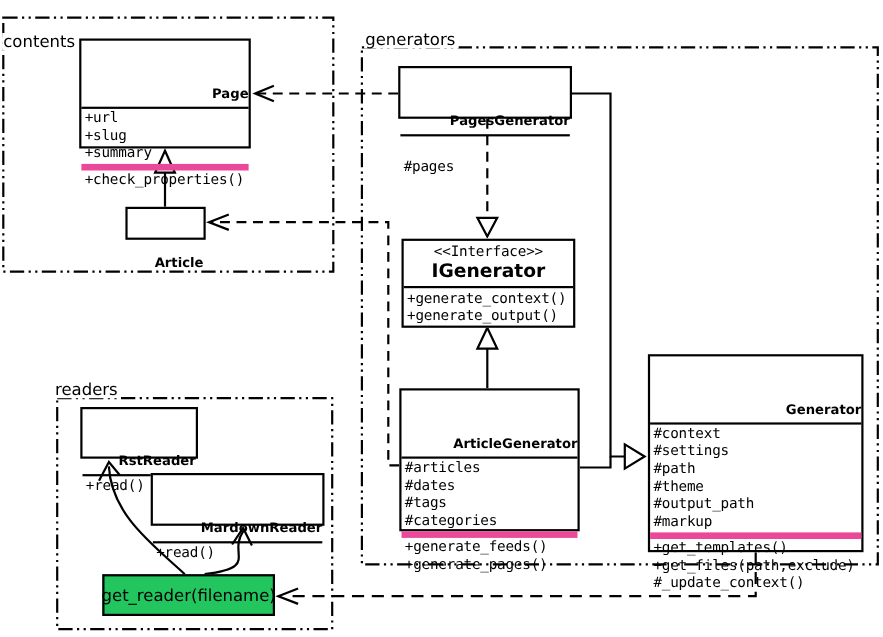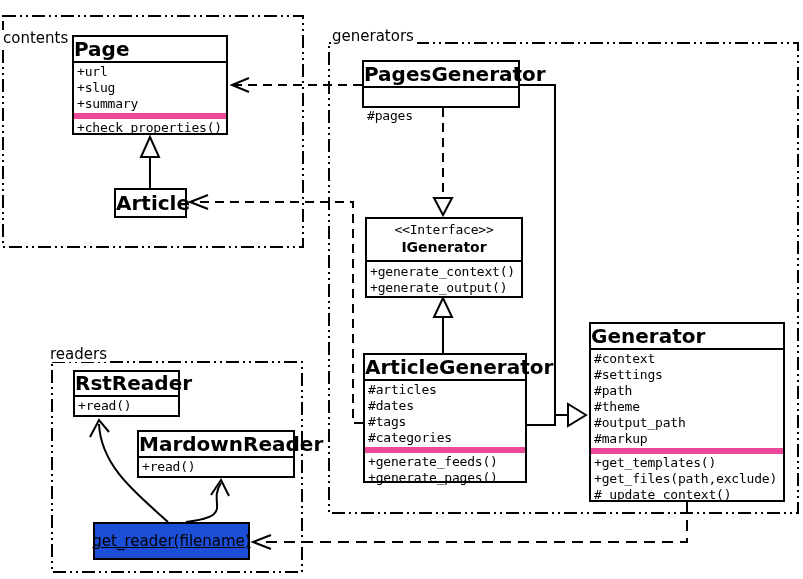--- a/index.html
+++ b/index.html
@@ -10,39 +10,38 @@
   .layer{position:absolute;left:0;top:0;width:803px;height:579px;}
   .pkg-label{
     position:absolute;font-size:15px;line-height:16px;background:#fff;
     padding:0 3px 0 1px;z-index:3;color:#000;
   }
   .uml-class{
     position:absolute;background:#fff;border:2px solid #000;
     box-sizing:border-box;display:flex;flex-direction:column;z-index:2;
   }
   .uml-title{
-    font-weight:bold;font-size:20px;text-align:left;line-height:24px;
-    border-bottom:2px solid #000;white-space:nowrap;
+    font-weight:bold;font-size:12px;text-align:right;line-height:24px;
+    border-bottom:2px solid #000;white-space:nowrap;margin-top:36px;
   }
   .uml-title.no-div{border-bottom:none;}
   .uml-header{border-bottom:2px solid #000;text-align:center;padding:3px 0 2px 0;}
   .stereotype{font-family:"DejaVu Sans Mono",monospace;font-size:13px;line-height:15px;letter-spacing:-0.2px;}
-  .uml-header .hdr-title{font-weight:bold;font-size:14px;line-height:21px;}
+  .uml-header .hdr-title{font-weight:bold;font-size:17px;line-height:21px;}
   .uml-attrs,.uml-methods{padding:1px 3px;}
   .uml-attrs{flex:1;}
   .uml-methods{border-top:6px solid #ec4899;}
   .row{
     font-family:"DejaVu Sans Mono",monospace;font-size:13px;line-height:16px;
     letter-spacing:-0.2px;white-space:nowrap;
   }
   .plain-box{
-    position:absolute;background:#1d4ed8;border:2px solid #000;box-sizing:border-box;
+    position:absolute;background:#22c55e;border:2px solid #000;box-sizing:border-box;
     display:flex;align-items:center;justify-content:center;font-size:15px;z-index:2;
     white-space:nowrap;
-    text-decoration:underline;
   }
   svg{position:absolute;left:0;top:0;z-index:1;}
   svg .ln{stroke:#000;stroke-width:2;fill:none;}
   svg .dash{stroke-dasharray:9,6;}
   svg .longdash{stroke-dasharray:11,7;}
   svg .pkg{stroke:#000;stroke-width:2;fill:none;stroke-dasharray:13,4,2,4,2,4;}
   svg .tri{fill:#fff;stroke:#000;stroke-width:2;stroke-linejoin:miter;}
   svg .open-head{fill:none;stroke:#000;stroke-width:2;stroke-linejoin:miter;}
 </style>
 </head>

